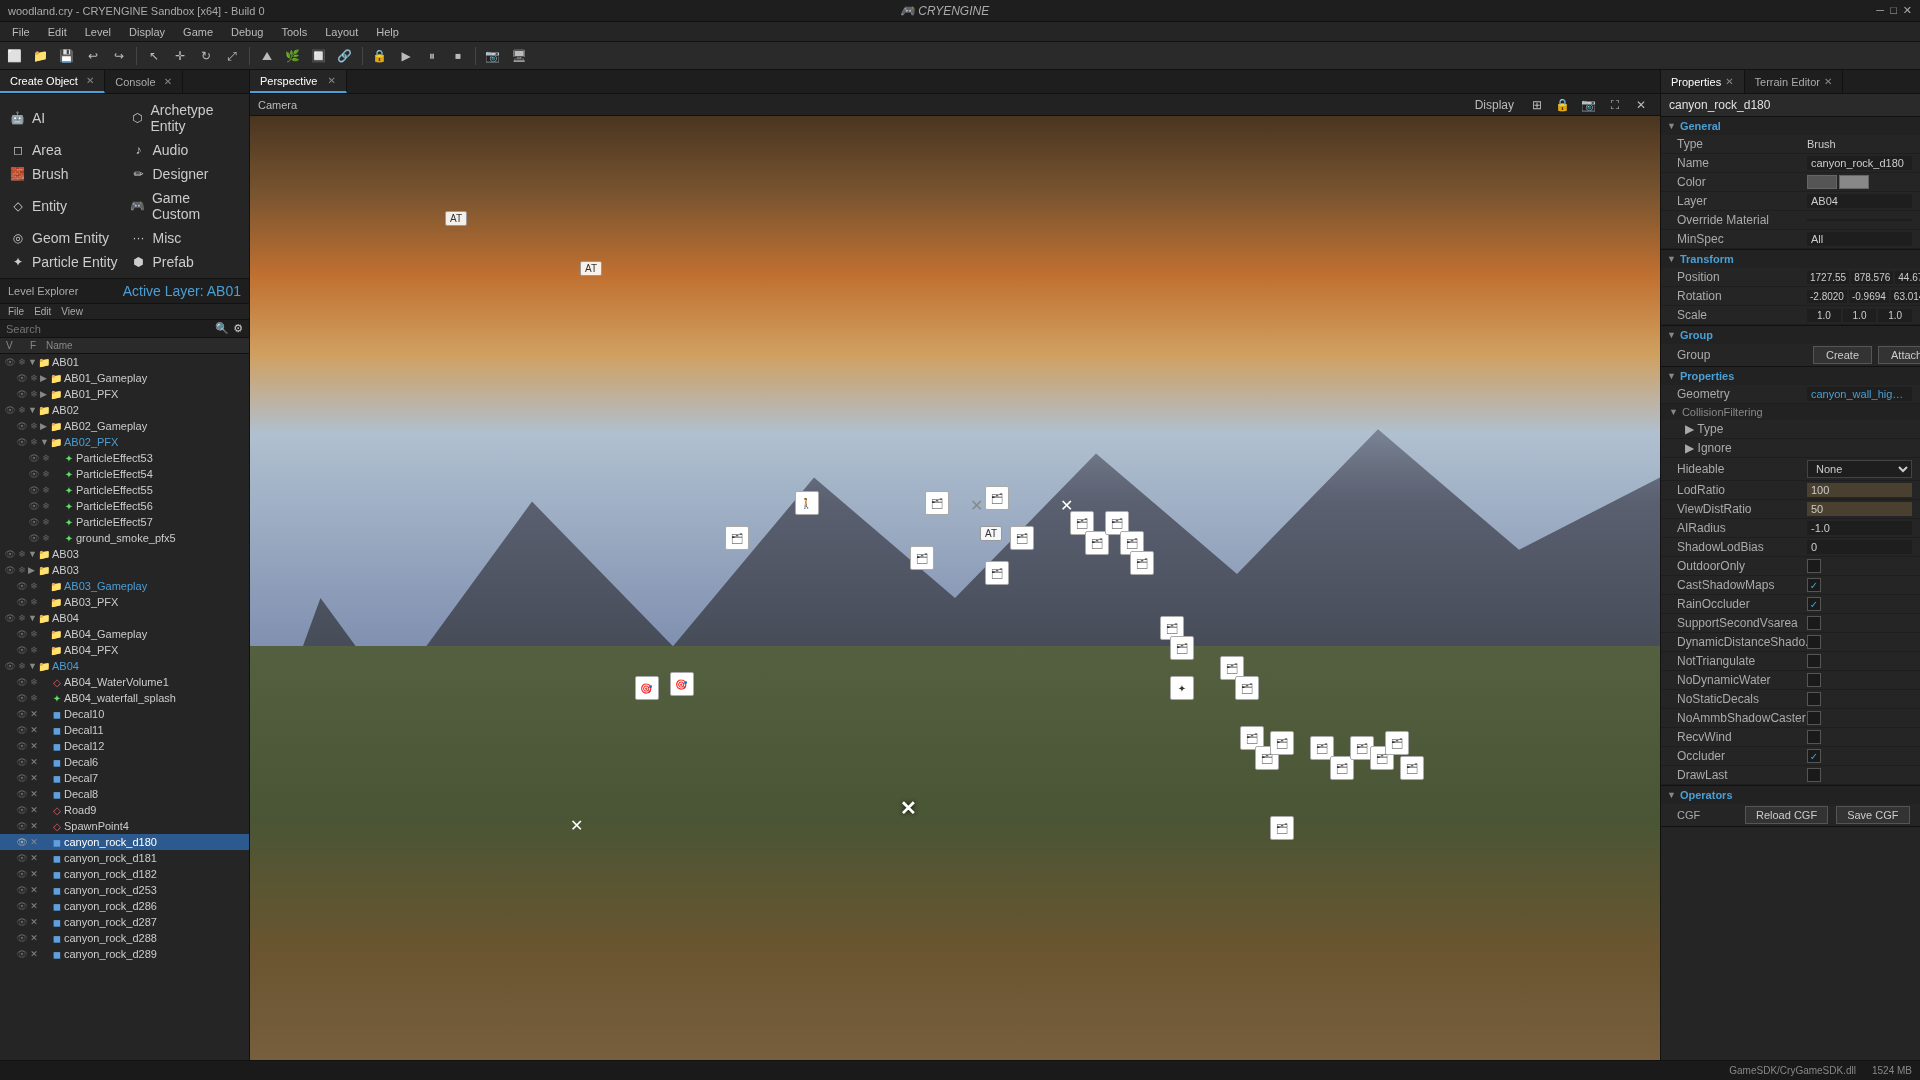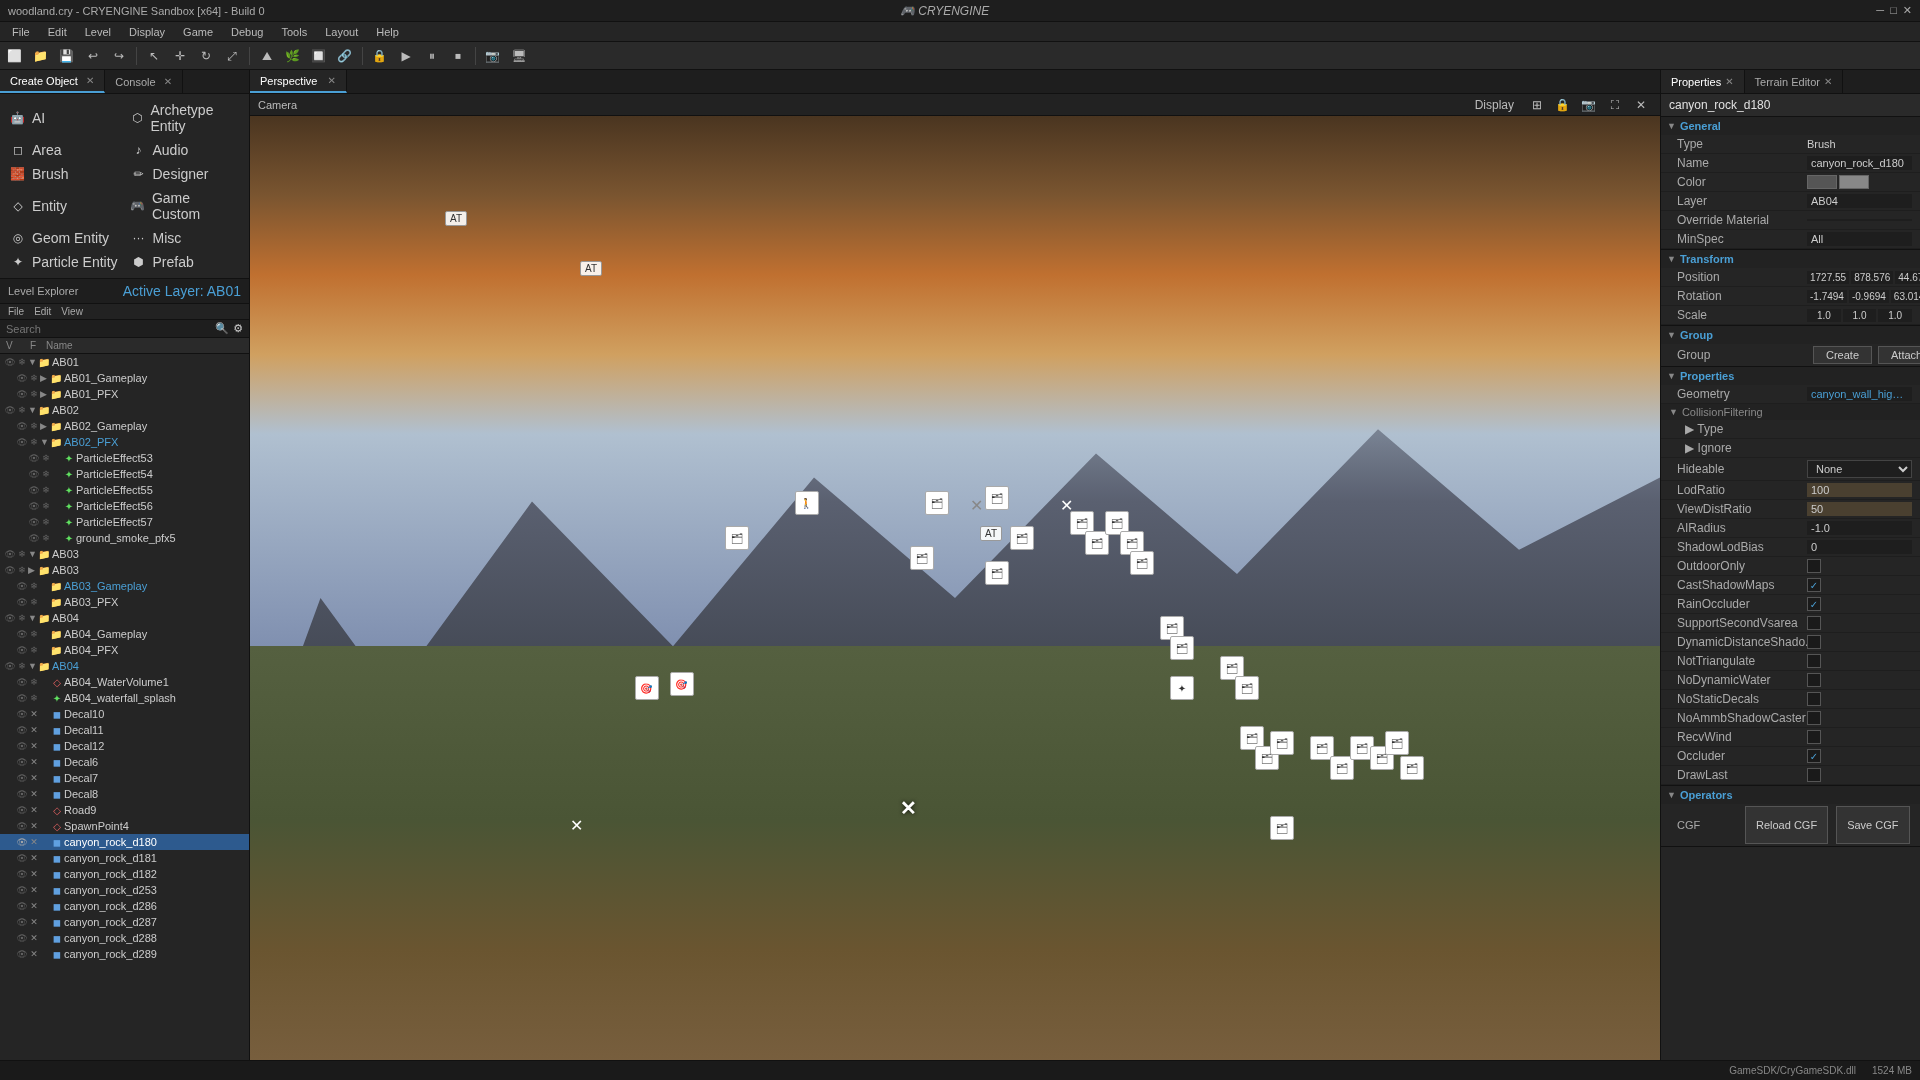--- a/index.html
+++ b/index.html
@@ -206,21 +206,21 @@
       padding: 1px 4px; font-size: 10px; color: #333; border-radius: 2px;
     }
 
     
     .icon-folder { color: #e8a030; }
     .icon-mesh { color: #60a0e0; }
     .icon-particle { color: #60e060; }
     .icon-entity { color: #e06060; }
     .props-operator-row { display: flex; align-items: center; padding: 2px 8px 2px 16px; gap: 8px; }
     .props-operator-label { width: 60px; font-size: 11px; color: #aaa; }
-    .props-operator-btn { padding: 12px 10px; font-size: 11px; background: #333; border: 1px solid #555; color: #ccc; cursor: pointer; }
+    .props-operator-btn { padding: 2px 10px; font-size: 11px; background: #333; border: 1px solid #555; color: #ccc; cursor: pointer; }
 
   </style>
 </head>
 <body>
 
 <div id="titlebar">
   <span class="title">woodland.cry - CRYENGINE Sandbox [x64] - Build 0</span>
   <div class="logo">
     <svg width="120" height="16" viewBox="0 0 120 16">
       <text x="0" y="13" font-size="12" fill="#aaa" font-family="Arial">🎮 CRYENGINE</text>
@@ -806,21 +806,21 @@
         <span class="props-label">Position</span>
         <div class="props-value-multi">
           <span>1727.55</span>
           <span>878.576</span>
           <span>44.6759</span>
         </div>
       </div>
       <div class="props-row">
         <span class="props-label">Rotation</span>
         <div class="props-value-multi">
-          <span>-1.7494</span>
+          <span>-2.8020</span>
           <span>-0.9694</span>
           <span>63.0148</span>
         </div>
       </div>
       <div class="props-row">
         <span class="props-label">Scale</span>
         <div class="props-value-multi">
           <span>1.0</span>
           <span>1.0</span>
           <span>1.0</span>

